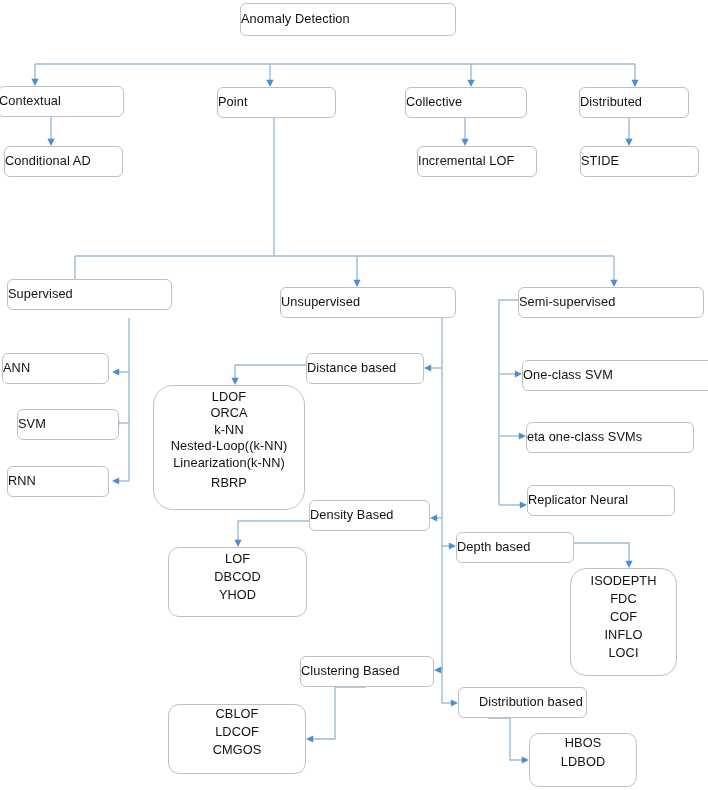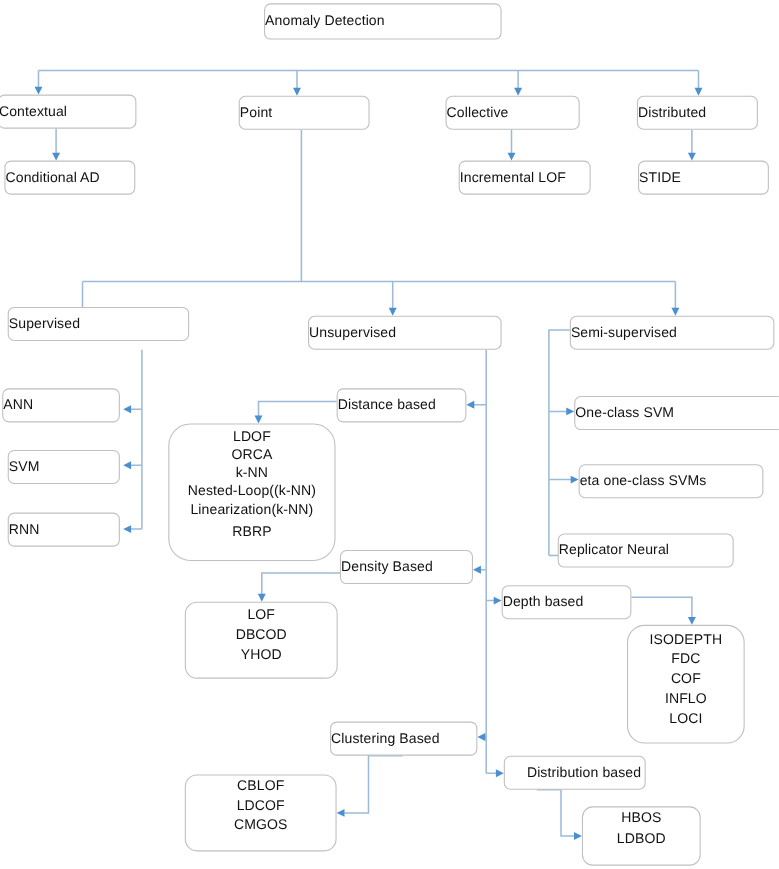--- a/index.html
+++ b/index.html
@@ -121,21 +121,21 @@
     </div>
     <div class="node" style="left: 280px; top: 287px; width: 176px; height: 31px; border-radius: 6px;">
       <span class="ln">Unsupervised</span>
     </div>
     <div class="node" style="left: 518px; top: 287px; width: 186px; height: 31px; border-radius: 6px;">
       <span class="ln">Semi-supervised</span>
     </div>
     <div class="node" style="left: 2px; top: 353px; width: 107px; height: 31px; border-radius: 6px;">
       <span class="ln">ANN</span>
     </div>
-    <div class="node" style="left: 7px; top: 409px; width: 102px; height: 31px; border-radius: 6px;">
+    <div class="node" style="left: 17px; top: 409px; width: 102px; height: 31px; border-radius: 6px;">
       <span class="ln">SVM</span>
     </div>
     <div class="node" style="left: 7px; top: 466px; width: 102px; height: 31px; border-radius: 6px;">
       <span class="ln">RNN</span>
     </div>
     <div class="node" style="left: 306px; top: 353px; width: 118px; height: 31px; border-radius: 6px;">
       <span class="ln">Distance based</span>
     </div>
     <div class="node multi" style="left: 153px; top: 385px; width: 152px; height: 125px; border-radius: 20px; padding-top: 3px;">
       <span class="ln" style="line-height: 16.4px;">LDOF</span>
@@ -160,21 +160,21 @@
       <span class="ln" style="line-height: 18.1px;">CBLOF</span>
       <span class="ln" style="line-height: 18.1px;">LDCOF</span>
       <span class="ln" style="line-height: 18.1px;">CMGOS</span>
     </div>
     <div class="node" style="left: 522px; top: 360px; width: 192px; height: 31px; border-radius: 6px;">
       <span class="ln">One-class SVM</span>
     </div>
     <div class="node" style="left: 526px; top: 422px; width: 168px; height: 31px; border-radius: 6px;">
       <span class="ln">eta one-class SVMs</span>
     </div>
-    <div class="node" style="left: 507px; top: 485px; width: 160px; height: 31px; border-radius: 6px;">
+    <div class="node" style="left: 527px; top: 485px; width: 148px; height: 31px; border-radius: 6px;">
       <span class="ln">Replicator Neural</span>
     </div>
     <div class="node" style="left: 456px; top: 532px; width: 118px; height: 31px; border-radius: 6px;">
       <span class="ln">Depth based</span>
     </div>
     <div class="node multi" style="left: 570px; top: 568px; width: 107px; height: 108px; border-radius: 16px; padding-top: 3px;">
       <span class="ln" style="line-height: 18.1px;">ISODEPTH</span>
       <span class="ln" style="line-height: 18.1px;">FDC</span>
       <span class="ln" style="line-height: 18.1px;">COF</span>
       <span class="ln" style="line-height: 18.1px;">INFLO</span>

